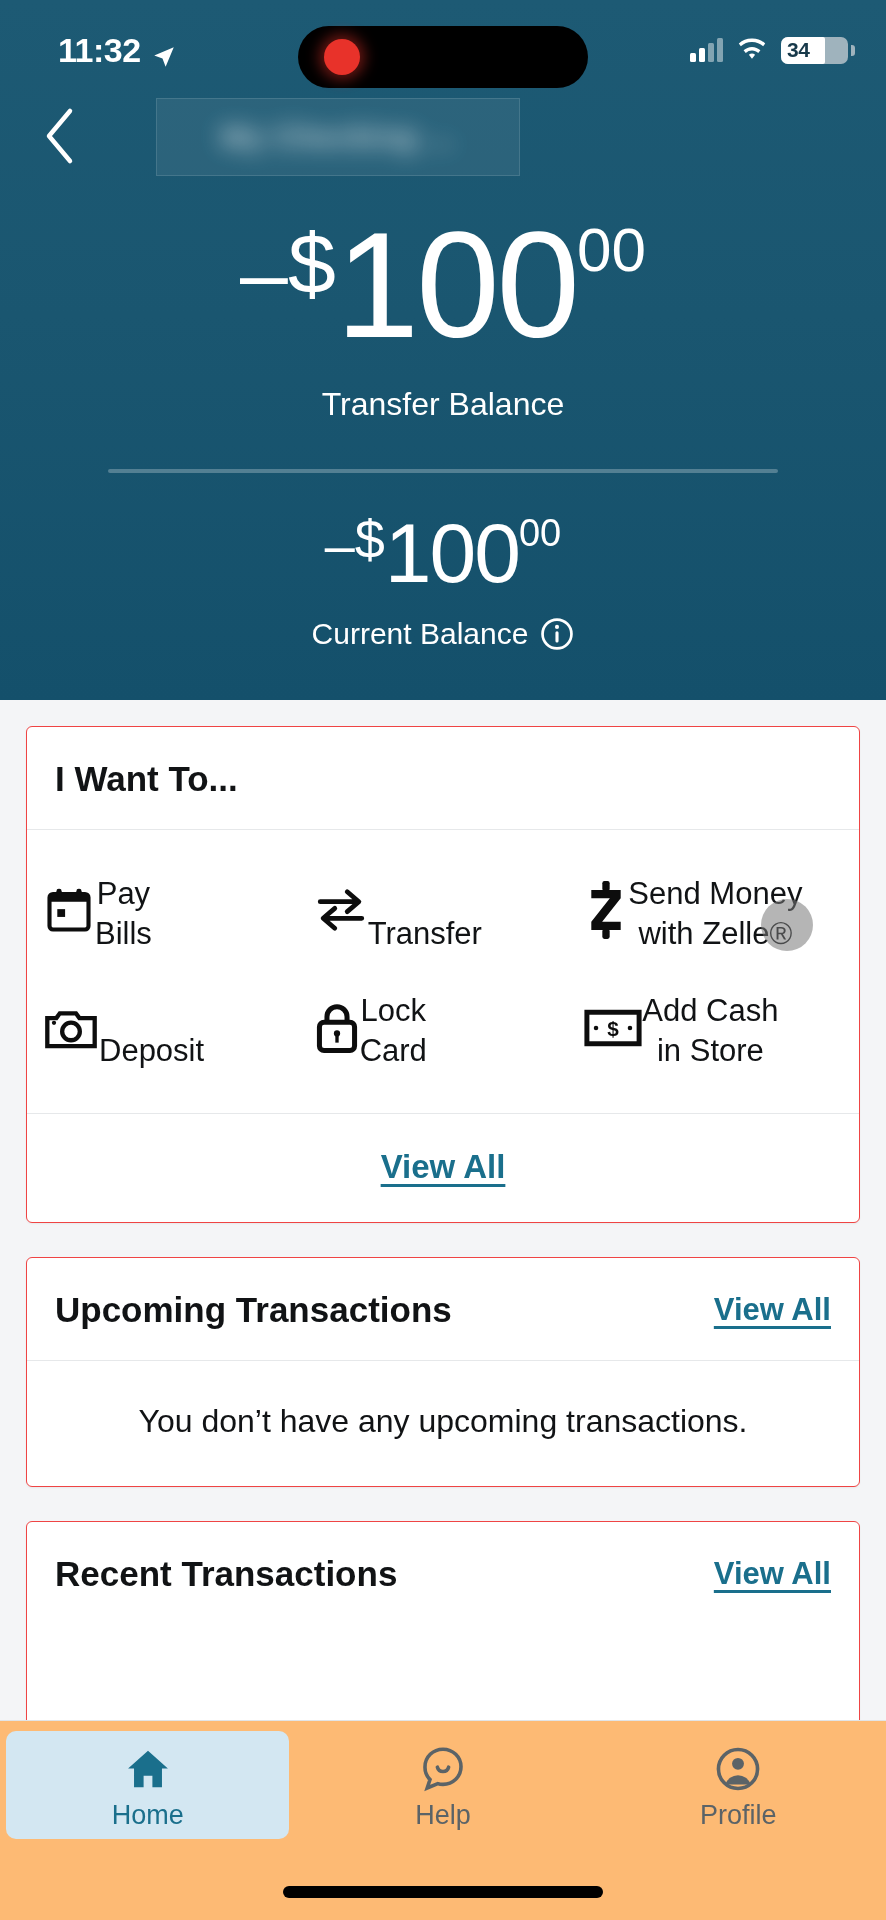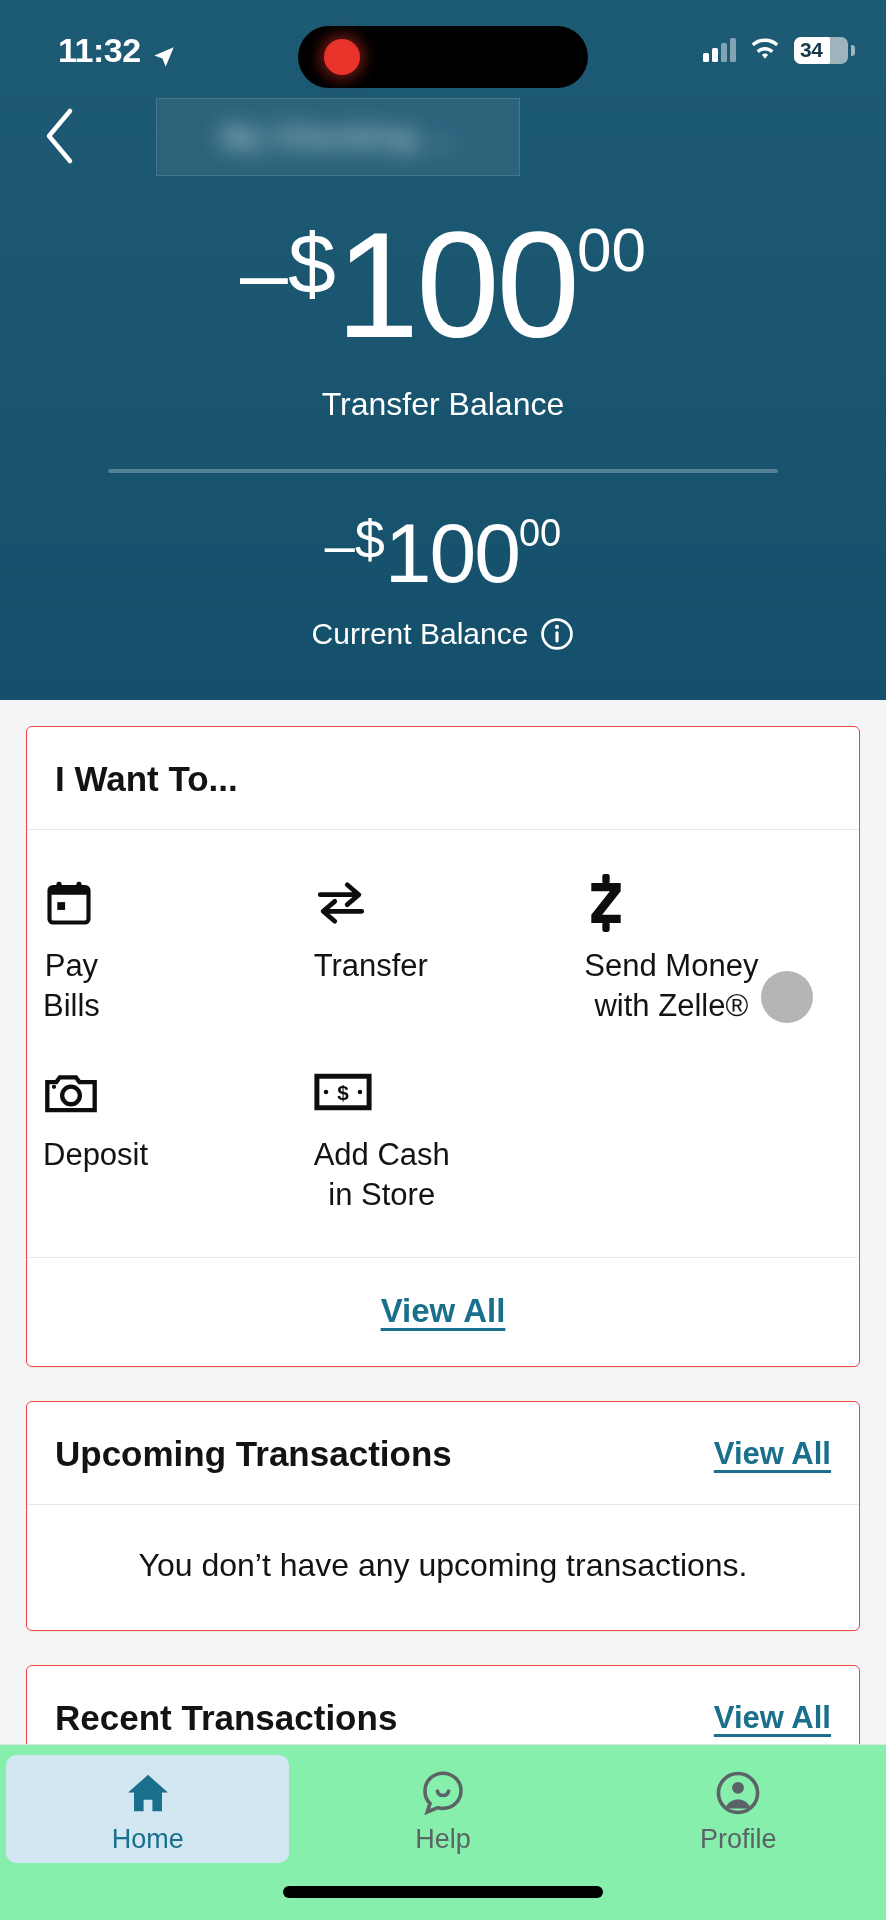--- a/index.html
+++ b/index.html
@@ -34,21 +34,21 @@
   .loc-arrow { width:26px; height:26px; display:block; }
   .sb-right { display:flex; align-items:center; gap:14px; z-index:3; margin-right:4px;}
   .bars { display:flex; align-items:flex-end; gap:3px; height:24px; }
   .bars i { display:block; width:6px; background:#ffffff; border-radius:1.5px; }
   .bars i:nth-child(1){ height:9px; }
   .bars i:nth-child(2){ height:14px; }
   .bars i:nth-child(3){ height:19px; opacity:.45; }
   .bars i:nth-child(4){ height:24px; opacity:.45; }
   .wifi { width:30px; height:24px; }
   .battery {
-    position:relative; width:54px; height:27px;
+    position:relative; width:67px; height:27px;
     border-radius:7px; background:#9fb3bd;
     display:flex; align-items:center; justify-content:flex-start;
     overflow:visible;
   }
   .battery::after{
     content:""; position:absolute; right:-7px; top:8px;
     width:4px; height:11px; border-radius:0 3px 3px 0; background:#9fb3bd;
   }
   .battery .fill{
     position:absolute; left:0; top:0; bottom:0; width:66%;
@@ -140,21 +140,21 @@
     border-bottom:1px solid #e6e8ea;
   }
   .card-head-row .card-title { padding:0;text-align:right; }
   .sep { height:1px; background:#e6e8ea; }
 
   .grid {
     display:grid; grid-template-columns:repeat(3,1fr);
     padding:28px 10px 20px;
   }
   .tile {
-    display:flex; flex-direction:column; align-items:flex-start;
+    display:flex; flex-direction:row; align-items:flex-end;
     padding:16px 6px 22px; position:relative;
   }
   .tile .glyph { height:58px; display:flex; align-items:center; justify-content:center; margin-bottom:14px; }
   .tile .lbl {
     font-size:31px; color:#111315; text-align:center; line-height:1.28; font-weight:400;
   }
   .touch-dot {
     position:absolute; width:52px; height:52px; border-radius:50%;
     background:rgba(120,120,120,.55); right:36px; bottom:24px; pointer-events:none;
   }
@@ -165,22 +165,22 @@
     color:#1a6f8c; font-size:33px; font-weight:700;
     text-decoration:underline; text-underline-offset:6px; text-decoration-thickness:3px;
   }
   .link-sm { font-size:31px; }
   .empty-msg {
     font-size:32px; color:#111315; padding:42px 30px 46px;text-align:center;
   }
 
   
   .tabbar {
-    position:absolute; left:0; right:0; bottom:0; height:176px;
-    background:#86efac; border-top:1px solid #e2e4e6;
+    position:absolute; left:0; right:0; bottom:0; height:200px;
+    background:#fdba74; border-top:1px solid #e2e4e6;
     display:flex; align-items:flex-start; padding-top:10px;
   }
   .tab {
     flex:1; display:flex; flex-direction:column; align-items:center; justify-content:center;
     height:108px; margin:0 6px; border-radius:10px;
   }
   .tab.active { background:#d3e7f2; }
   .tab .ticon { height:58px; display:flex; align-items:center; justify-content:center; }
   .tab .tlbl { font-size:27px; margin-top:2px; color:#5b6367; }
   .tab.active .tlbl { color:#1a6f8c; }
@@ -303,20 +303,31 @@
           <span class="glyph">
             <svg width="56" height="48" viewBox="0 0 26 22">
               <path d="M2 6.4h4.2l1.6-2.2h7.5l1.6 2.2H24v13H2z" fill="none" stroke="#0d0d0d" stroke-width="2"></path>
               <circle cx="13" cy="12.6" r="4.1" fill="none" stroke="#0d0d0d" stroke-width="2"></circle>
               <circle cx="5.1" cy="8.6" r="1" fill="#0d0d0d"></circle>
             </svg>
           </span>
           <span class="lbl">Deposit</span>
         </div>
 
+        <div class="tile">
+          <span class="glyph">
+            <svg width="46" height="56" viewBox="0 0 22 26">
+              <path d="M6.2 10.4V7.6a4.8 4.8 0 0 1 9.6 0v2.8" fill="none" stroke="#0d0d0d" stroke-width="2.4"></path>
+              <rect x="2.6" y="10.2" width="16.8" height="13.6" rx="2.2" fill="none" stroke="#0d0d0d" stroke-width="2.4"></rect>
+              <circle cx="11" cy="15.6" r="1.5" fill="#0d0d0d"></circle>
+              <rect x="10.2" y="16" width="1.6" height="4" fill="#0d0d0d"></rect>
+            </svg>
+          </span>
+          <span class="lbl"><span>Lock</span><br><span>Card</span></span>
+        </div>
 
         <div class="tile">
           <span class="glyph">
             <svg width="58" height="38" viewBox="0 0 28 18">
               <rect x="1.4" y="1.4" width="25.2" height="15.2" fill="none" stroke="#0d0d0d" stroke-width="2.4"></rect>
               <text x="14" y="13" font-size="10" font-weight="bold" text-anchor="middle" fill="#0d0d0d" font-family="Liberation Sans, sans-serif">$</text>
               <circle cx="5.8" cy="9" r="1.1" fill="#0d0d0d"></circle>
               <circle cx="22.2" cy="9" r="1.1" fill="#0d0d0d"></circle>
             </svg>
           </span>

